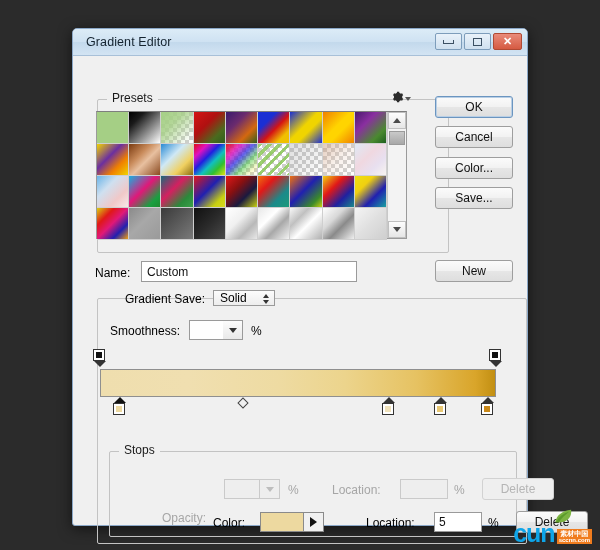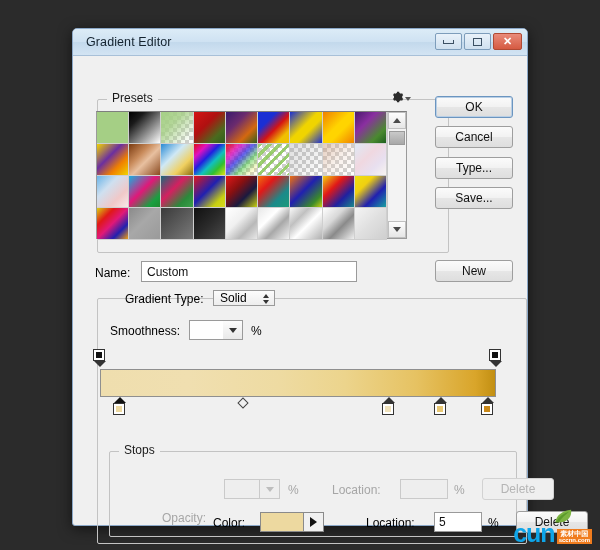--- a/index.html
+++ b/index.html
@@ -565,31 +565,31 @@
         </div>
         <div id="sb-thumb"></div>
         <div class="sbbtn bot">
           <span class="arrow-dn"></span>
         </div>
       </div>
     </div>
 
     <button class="btn default" id="btn-ok">OK</button>
     <button class="btn" id="btn-cancel">Cancel</button>
-    <button class="btn" id="btn-load">Type...</button>
+    <button class="btn" id="btn-load">Color...</button>
     <button class="btn" id="btn-save">Save...</button>
     <button class="btn" id="btn-new">New</button>
 
     <span id="name-label">Name:</span>
     <input id="name-input" type="text" value="Custom" style="">
 
     <fieldset class="groupbox" id="gtype-group">
       
     </fieldset>
-    <span id="gtype-label">Gradient Type:</span>
+    <span id="gtype-label">Gradient Save:</span>
     <div id="gtype-select">
       <span>Solid</span>
       <span class="spin">
         <span class="sp-up"></span>
           <span class="sp-dn"></span>
       </span>
     </div>
 
     <span id="smooth-label">Smoothness:</span>
     <input id="smooth-input" type="text" value="100" style="">

